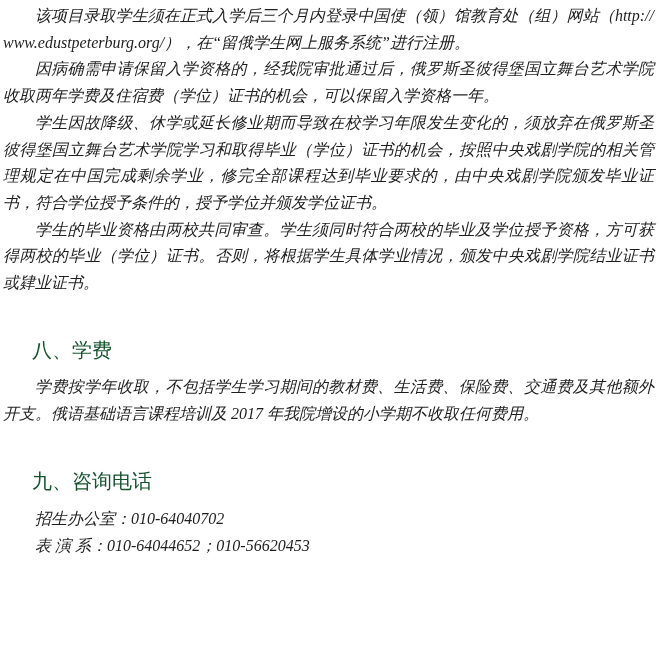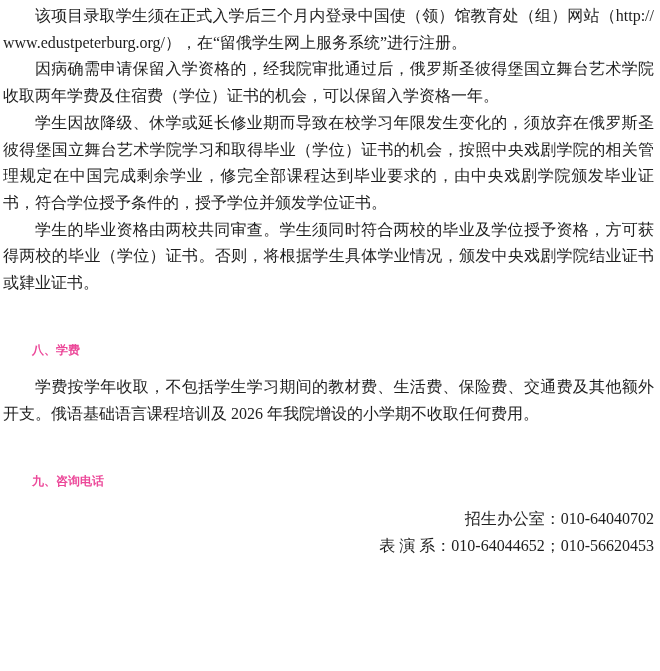--- a/index.html
+++ b/index.html
@@ -20,56 +20,57 @@
     padding: 3px 6px 0 3px;
   }
   .para {
     margin: 0;
     font-size: 16px;
     line-height: 26.7px;
     color: #1e1e1e;
     text-align: justify;
     text-indent: 2em;
     word-break: break-all;
+    font-style: italic;
   }
   .section-heading {
     font-family: "Liberation Sans", "DejaVu Sans", sans-serif;
-    font-weight: bold;
-    font-size: 12px;
+    font-weight: normal;
+    font-size: 20px;
     line-height: 26.7px;
-    color: #ec4899;
+    color: #14532d;
     margin: 40px 0 0 29px;
   }
   .tuition-body {
     margin-top: 11px;
   }
   .contact-body {
     margin-top: 10px;
   }
   .phone-line {
     line-height: 27.5px;
-    text-align: right;
+    text-align: left;
   }
 </style>
 </head>
 <body>
 
 <div class="doc">
 
   <section>
     <p class="para">该项目录取学生须在正式入学后三个月内登录中国使（领）馆教育处（组）网站（http://www.edustpeterburg.org/），在“留俄学生网上服务系统”进行注册。</p>
     <p class="para">因病确需申请保留入学资格的，经我院审批通过后，俄罗斯圣彼得堡国立舞台艺术学院收取两年学费及住宿费（学位）证书的机会，可以保留入学资格一年。</p>
     <p class="para">学生因故降级、休学或延长修业期而导致在校学习年限发生变化的，须放弃在俄罗斯圣彼得堡国立舞台艺术学院学习和取得毕业（学位）证书的机会，按照中央戏剧学院的相关管理规定在中国完成剩余学业，修完全部课程达到毕业要求的，由中央戏剧学院颁发毕业证书，符合学位授予条件的，授予学位并颁发学位证书。</p>
     <p class="para">学生的毕业资格由两校共同审查。学生须同时符合两校的毕业及学位授予资格，方可获得两校的毕业（学位）证书。否则，将根据学生具体学业情况，颁发中央戏剧学院结业证书或肄业证书。</p>
   </section>
 
   <h2 class="section-heading">八、学费</h2>
 
   <section class="tuition-body">
-    <p class="para">学费按学年收取，不包括学生学习期间的教材费、生活费、保险费、交通费及其他额外开支。俄语基础语言课程培训及 2026 年我院增设的小学期不收取任何费用。</p>
+    <p class="para">学费按学年收取，不包括学生学习期间的教材费、生活费、保险费、交通费及其他额外开支。俄语基础语言课程培训及 2017 年我院增设的小学期不收取任何费用。</p>
   </section>
 
   <h2 class="section-heading">九、咨询电话</h2>
 
   <section class="contact-body">
     <p class="para phone-line">招生办公室：010-64040702</p>
     <p class="para phone-line">表 演 系：010-64044652；010-56620453</p>
 
   </section>
 

